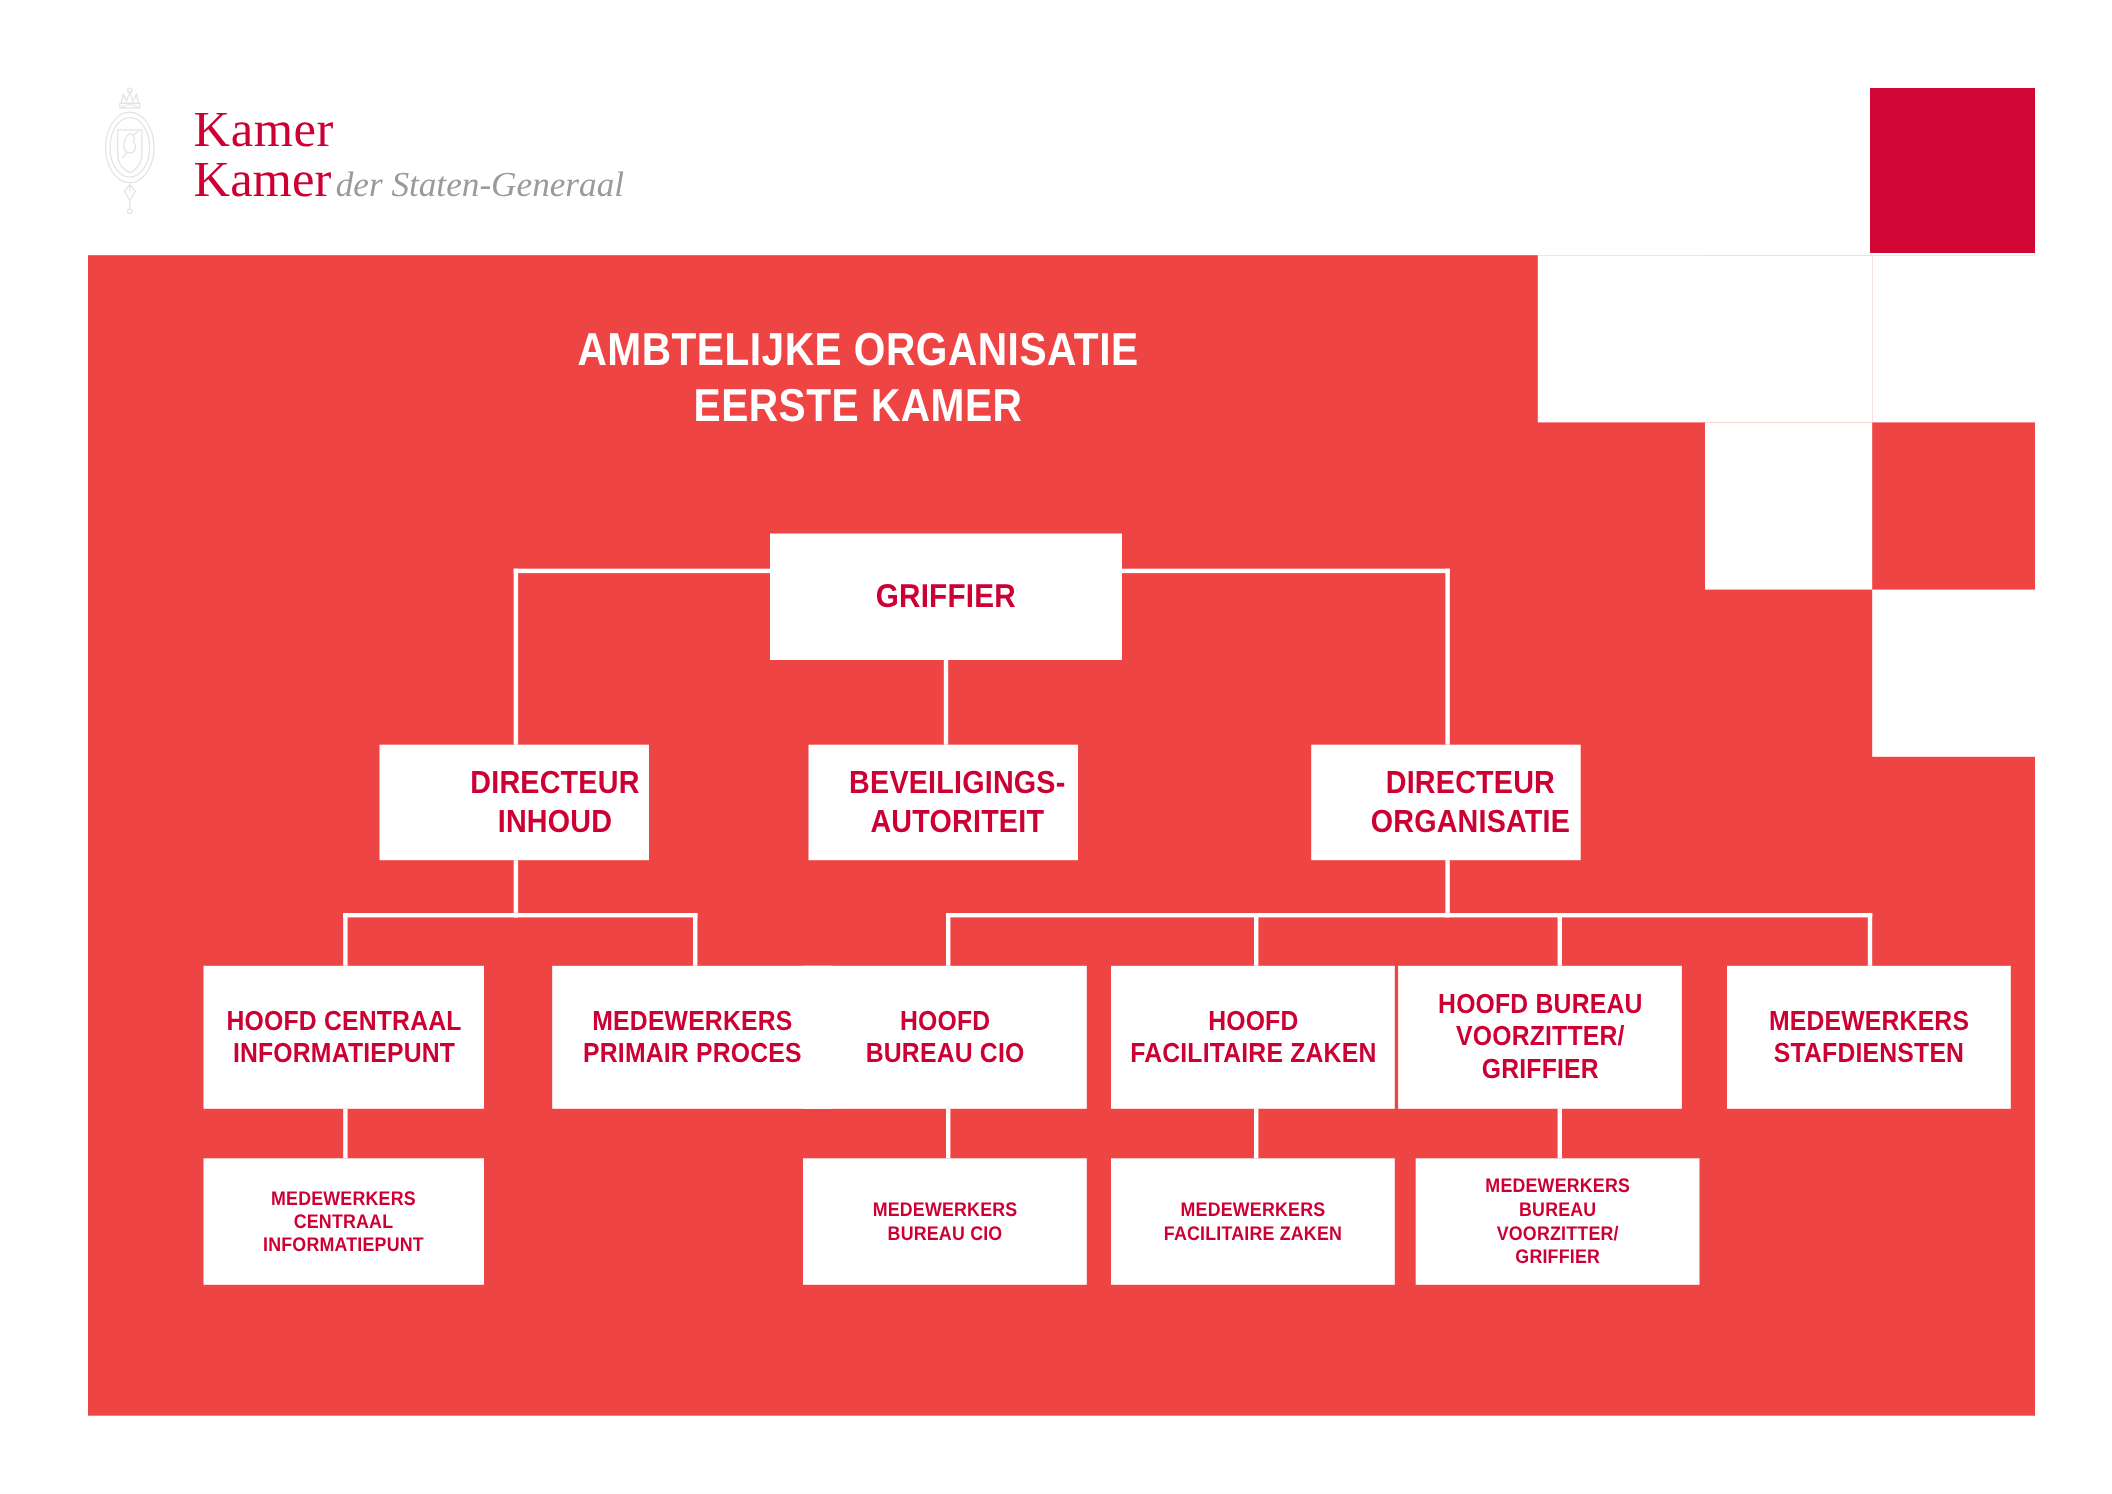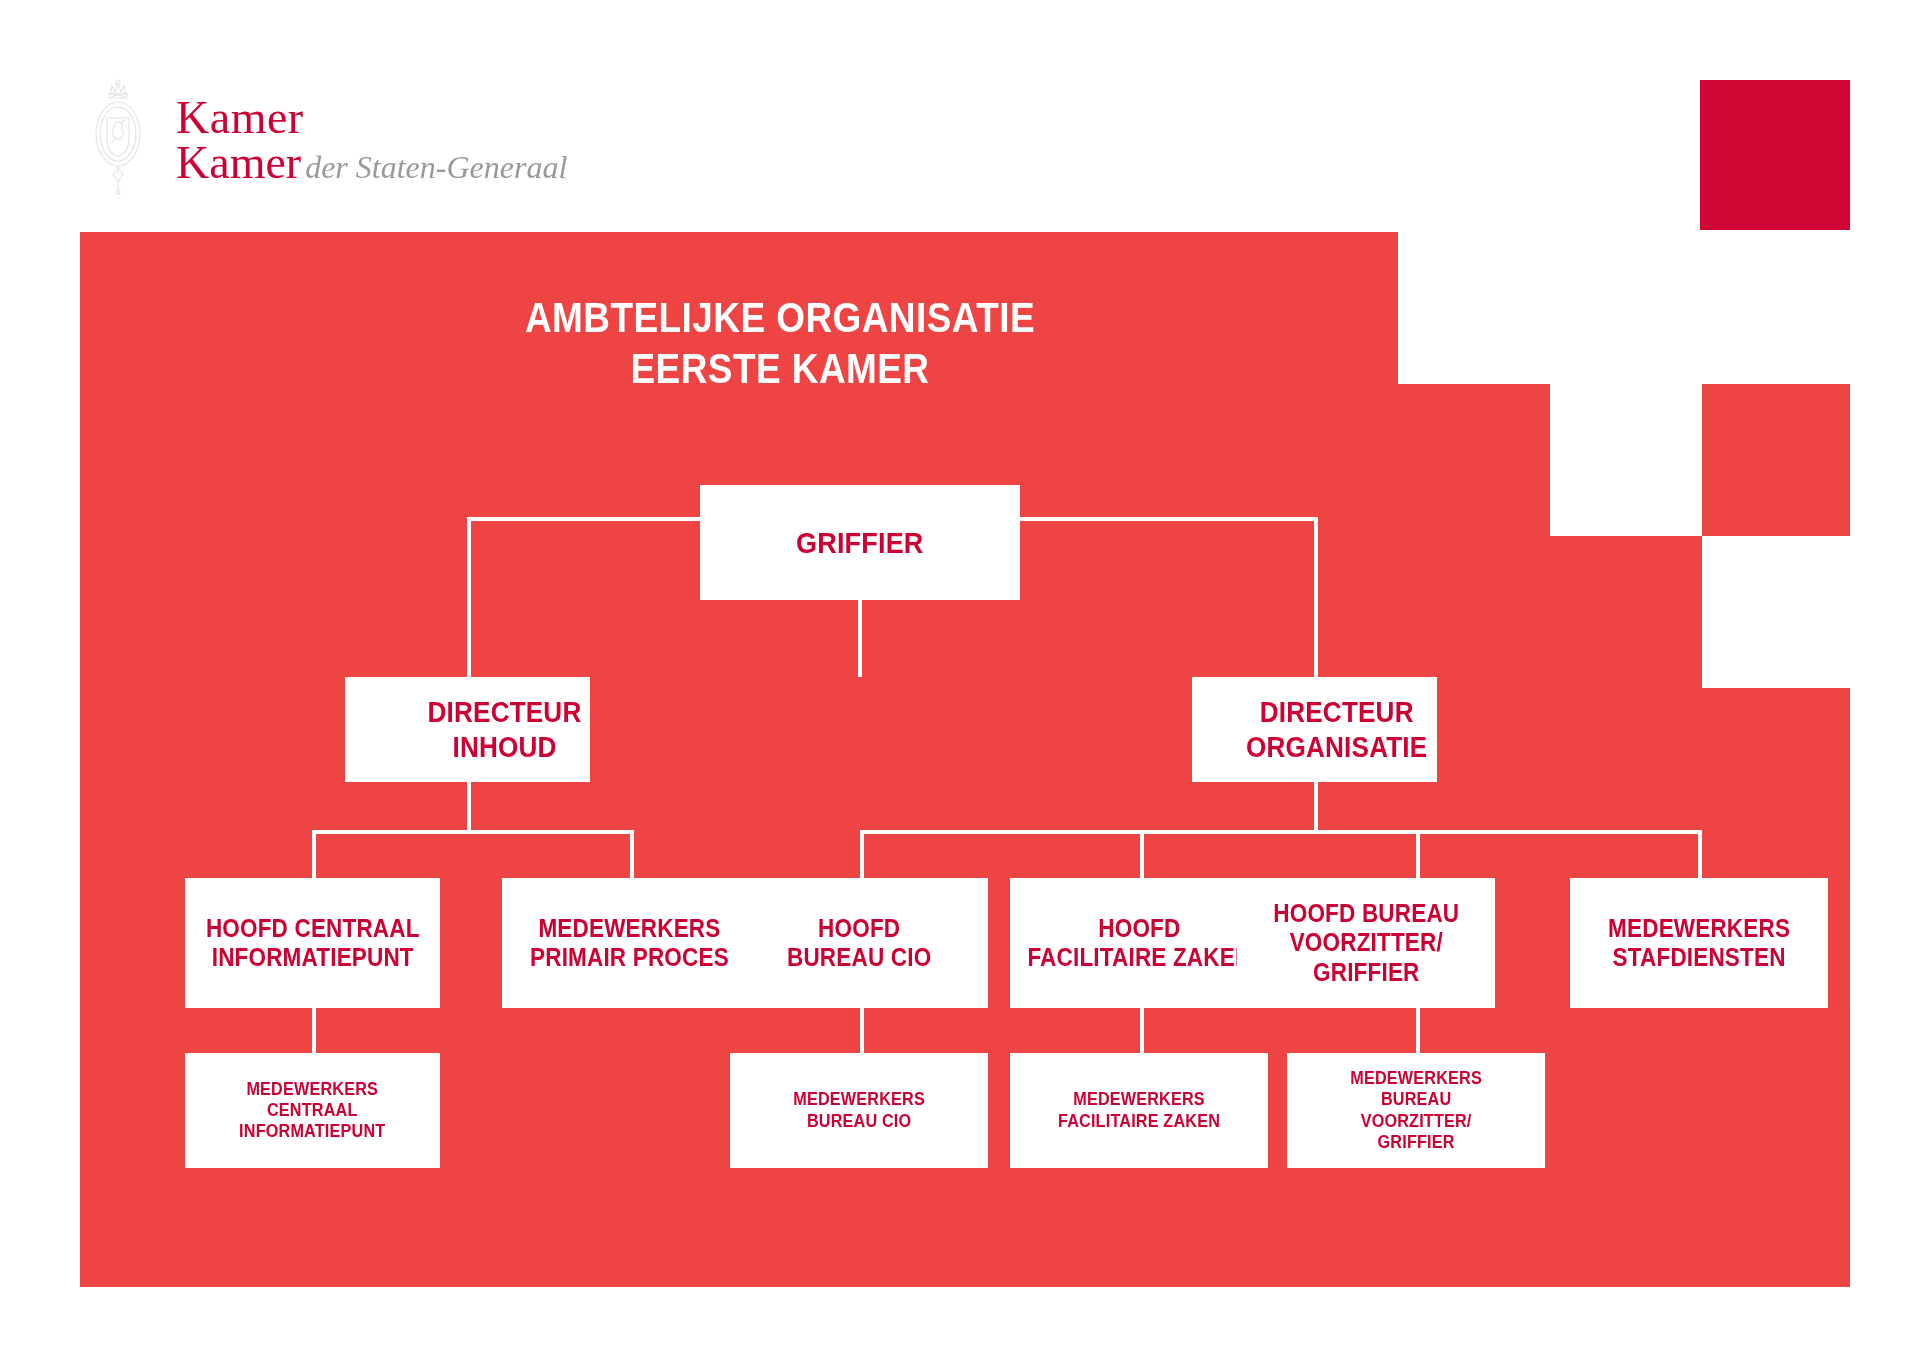--- a/index.html
+++ b/index.html
@@ -196,20 +196,24 @@
 
     <div class="node lvl-1" style="left:620px; top:253px; width:320px; height:115px;">
       <span class="nlabel">GRIFFIER</span>
     </div>
 
     <div class="node lvl-2" style="left:265px; top:445px; width:245px; height:105px;">
       <span class="nlabel">DIRECTEUR
 INHOUD</span>
     </div>
 
+    <div class="node lvl-2" style="left:655px; top:445px; width:245px; height:105px;">
+      <span class="nlabel">BEVEILIGINGS-
+AUTORITEIT</span>
+    </div>
 
     <div class="node lvl-2" style="left:1112px; top:445px; width:245px; height:105px;">
       <span class="nlabel">DIRECTEUR
 ORGANISATIE</span>
     </div>
 
     <div class="node lvl-3" style="left:105px; top:646px; width:255px; height:130px;">
       <span class="nlabel">HOOFD CENTRAAL
 INFORMATIEPUNT</span>
     </div>
@@ -222,21 +226,21 @@
     <div class="node lvl-3" style="left:650px; top:646px; width:258px; height:130px;">
       <span class="nlabel">HOOFD
 BUREAU CIO</span>
     </div>
 
     <div class="node lvl-3" style="left:930px; top:646px; width:258px; height:130px;">
       <span class="nlabel">HOOFD
 FACILITAIRE ZAKEN</span>
     </div>
 
-    <div class="node lvl-3" style="left:1157px; top:646px; width:258px; height:130px;">
+    <div class="node lvl-3" style="left:1191px; top:646px; width:258px; height:130px;">
       <span class="nlabel">HOOFD BUREAU
 VOORZITTER/
 GRIFFIER</span>
     </div>
 
     <div class="node lvl-3" style="left:1490px; top:646px; width:258px; height:130px;">
       <span class="nlabel">MEDEWERKERS
 STAFDIENSTEN</span>
     </div>
 

